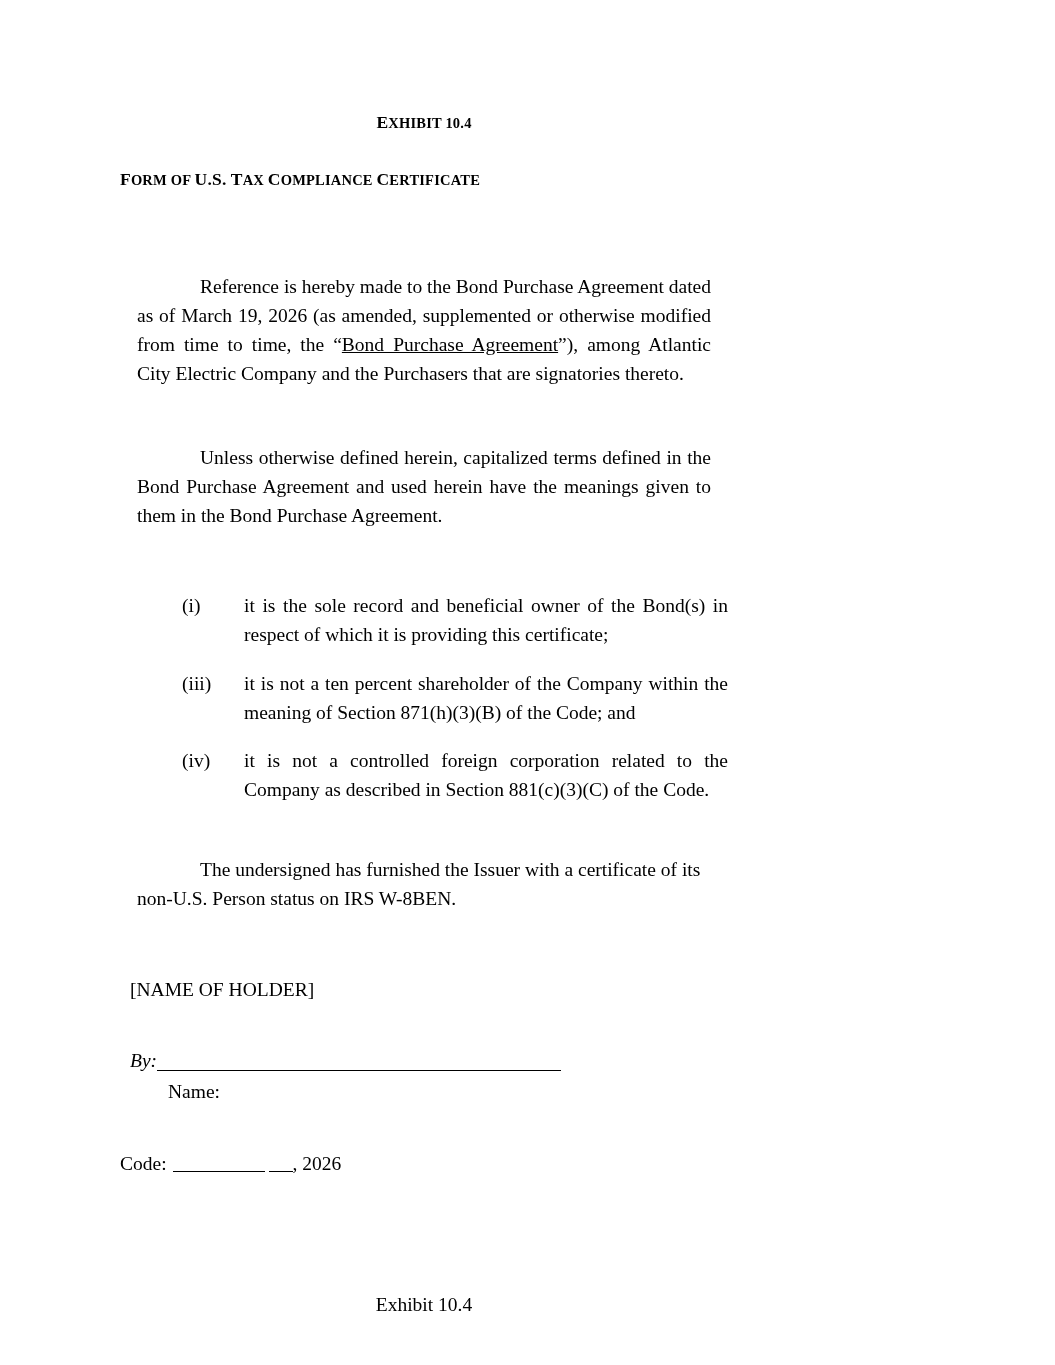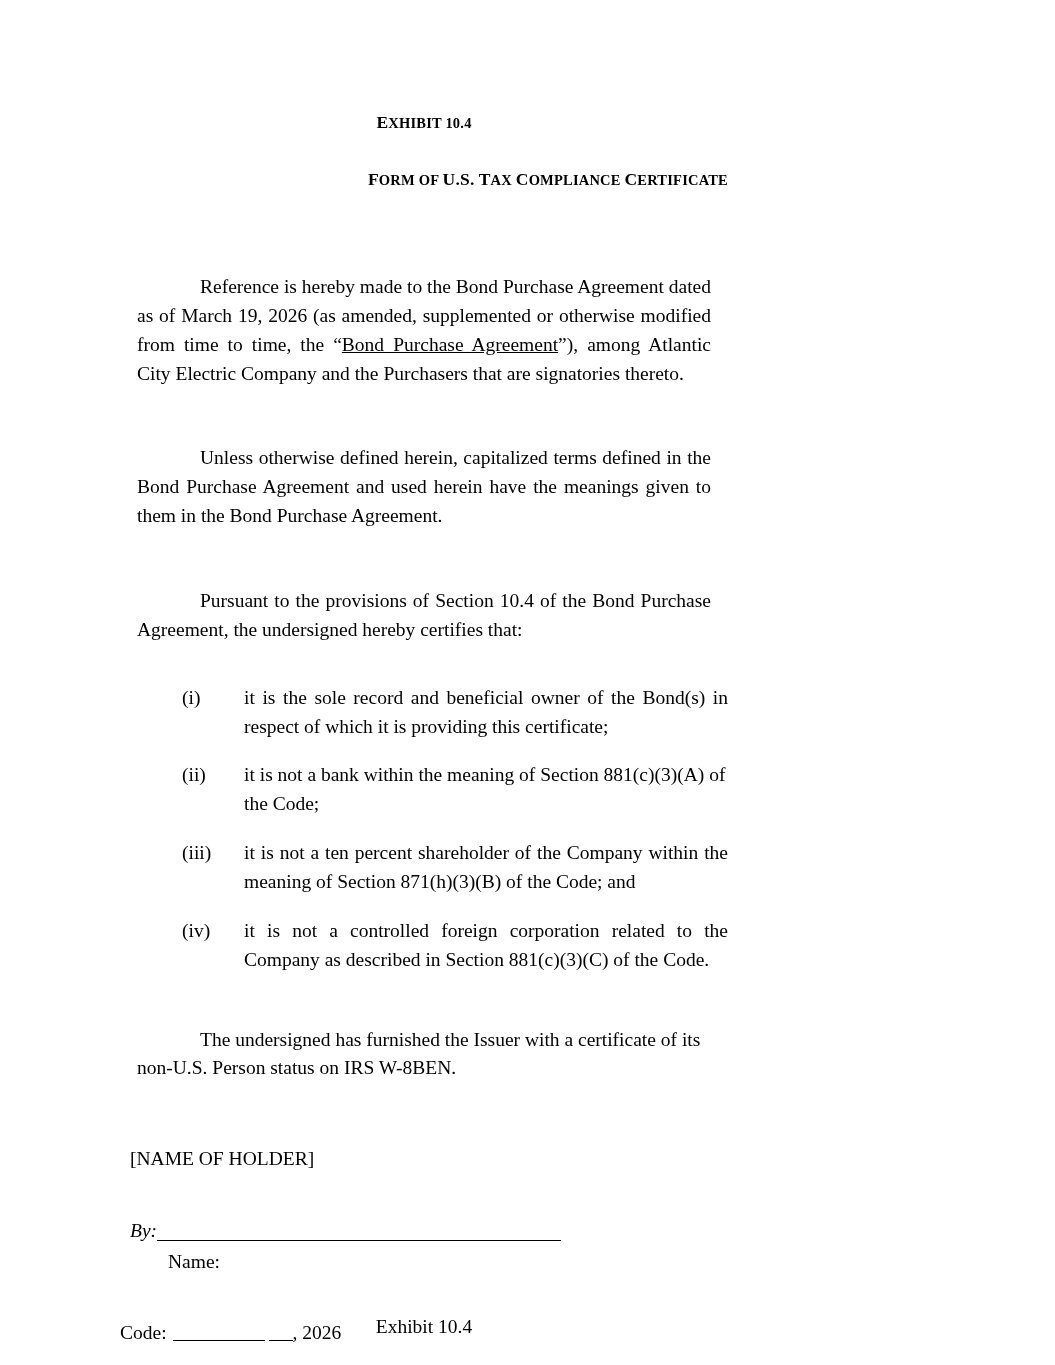--- a/index.html
+++ b/index.html
@@ -24,21 +24,21 @@
     text-align: center;
     font-weight: bold;
     font-size: 17.5px;
     letter-spacing: 0.2px;
     margin: 0 0 0 0;
   }
   .doc-title .sc {
     font-size: 14.5px;
   }
   .doc-subtitle {
-    text-align: right;
+    text-align: left;
     font-weight: bold;
     font-size: 17.5px;
     margin: 36px 0 0 0;
     letter-spacing: 0.2px;
   }
   .doc-subtitle .sc {
     font-size: 14.5px;
   }
   p.body-par {
     font-size: 19.5px;
@@ -138,32 +138,27 @@
   <div class="gap-md"></div>
 
   <p class="body-par"><span>Reference is hereby made to the Bond Purchase Agreement dated as of March 19, 2026 (as amended, supplemented or otherwise modified from time to time, the “</span><span class="underline">Bond Purchase Agreement</span><span>”), among Atlantic City Electric Company and the Purchasers that are signatories thereto.</span></p>
 
   <div class="gap-md"></div>
 
   <p class="body-par">Unless otherwise defined herein, capitalized terms defined in the Bond Purchase Agreement and used herein have the meanings given to them in the Bond Purchase Agreement.</p>
 
   <div class="gap-md"></div>
 
-  <p class="body-par">Pursuant to the provisions of Section 10.4 of the Bond Purchase Agreement, the undersigned hereby certifies that:</p>
 
   <div class="gap-md"></div>
 
   <ul class="clauses">
     <li>
       <span class="num">(i)</span>
       <span class="txt">it is the sole record and beneficial owner of the Bond(s) in respect of which it is providing this certificate;</span>
-    </li>
-    <li>
-      <span class="num">(ii)</span>
-      <span class="txt nofill">it is not a bank within the meaning of Section 881(c)(3)(A) of the Code;</span>
     </li>
     <li>
       <span class="num">(iii)</span>
       <span class="txt">it is not a ten percent shareholder of the Company within the meaning of Section 871(h)(3)(B) of the Code; and</span>
     </li>
     <li>
       <span class="num">(iv)</span>
       <span class="txt">it is not a controlled foreign corporation related to the Company as described in Section 881(c)(3)(C) of the Code.</span>
     </li>
   </ul>

